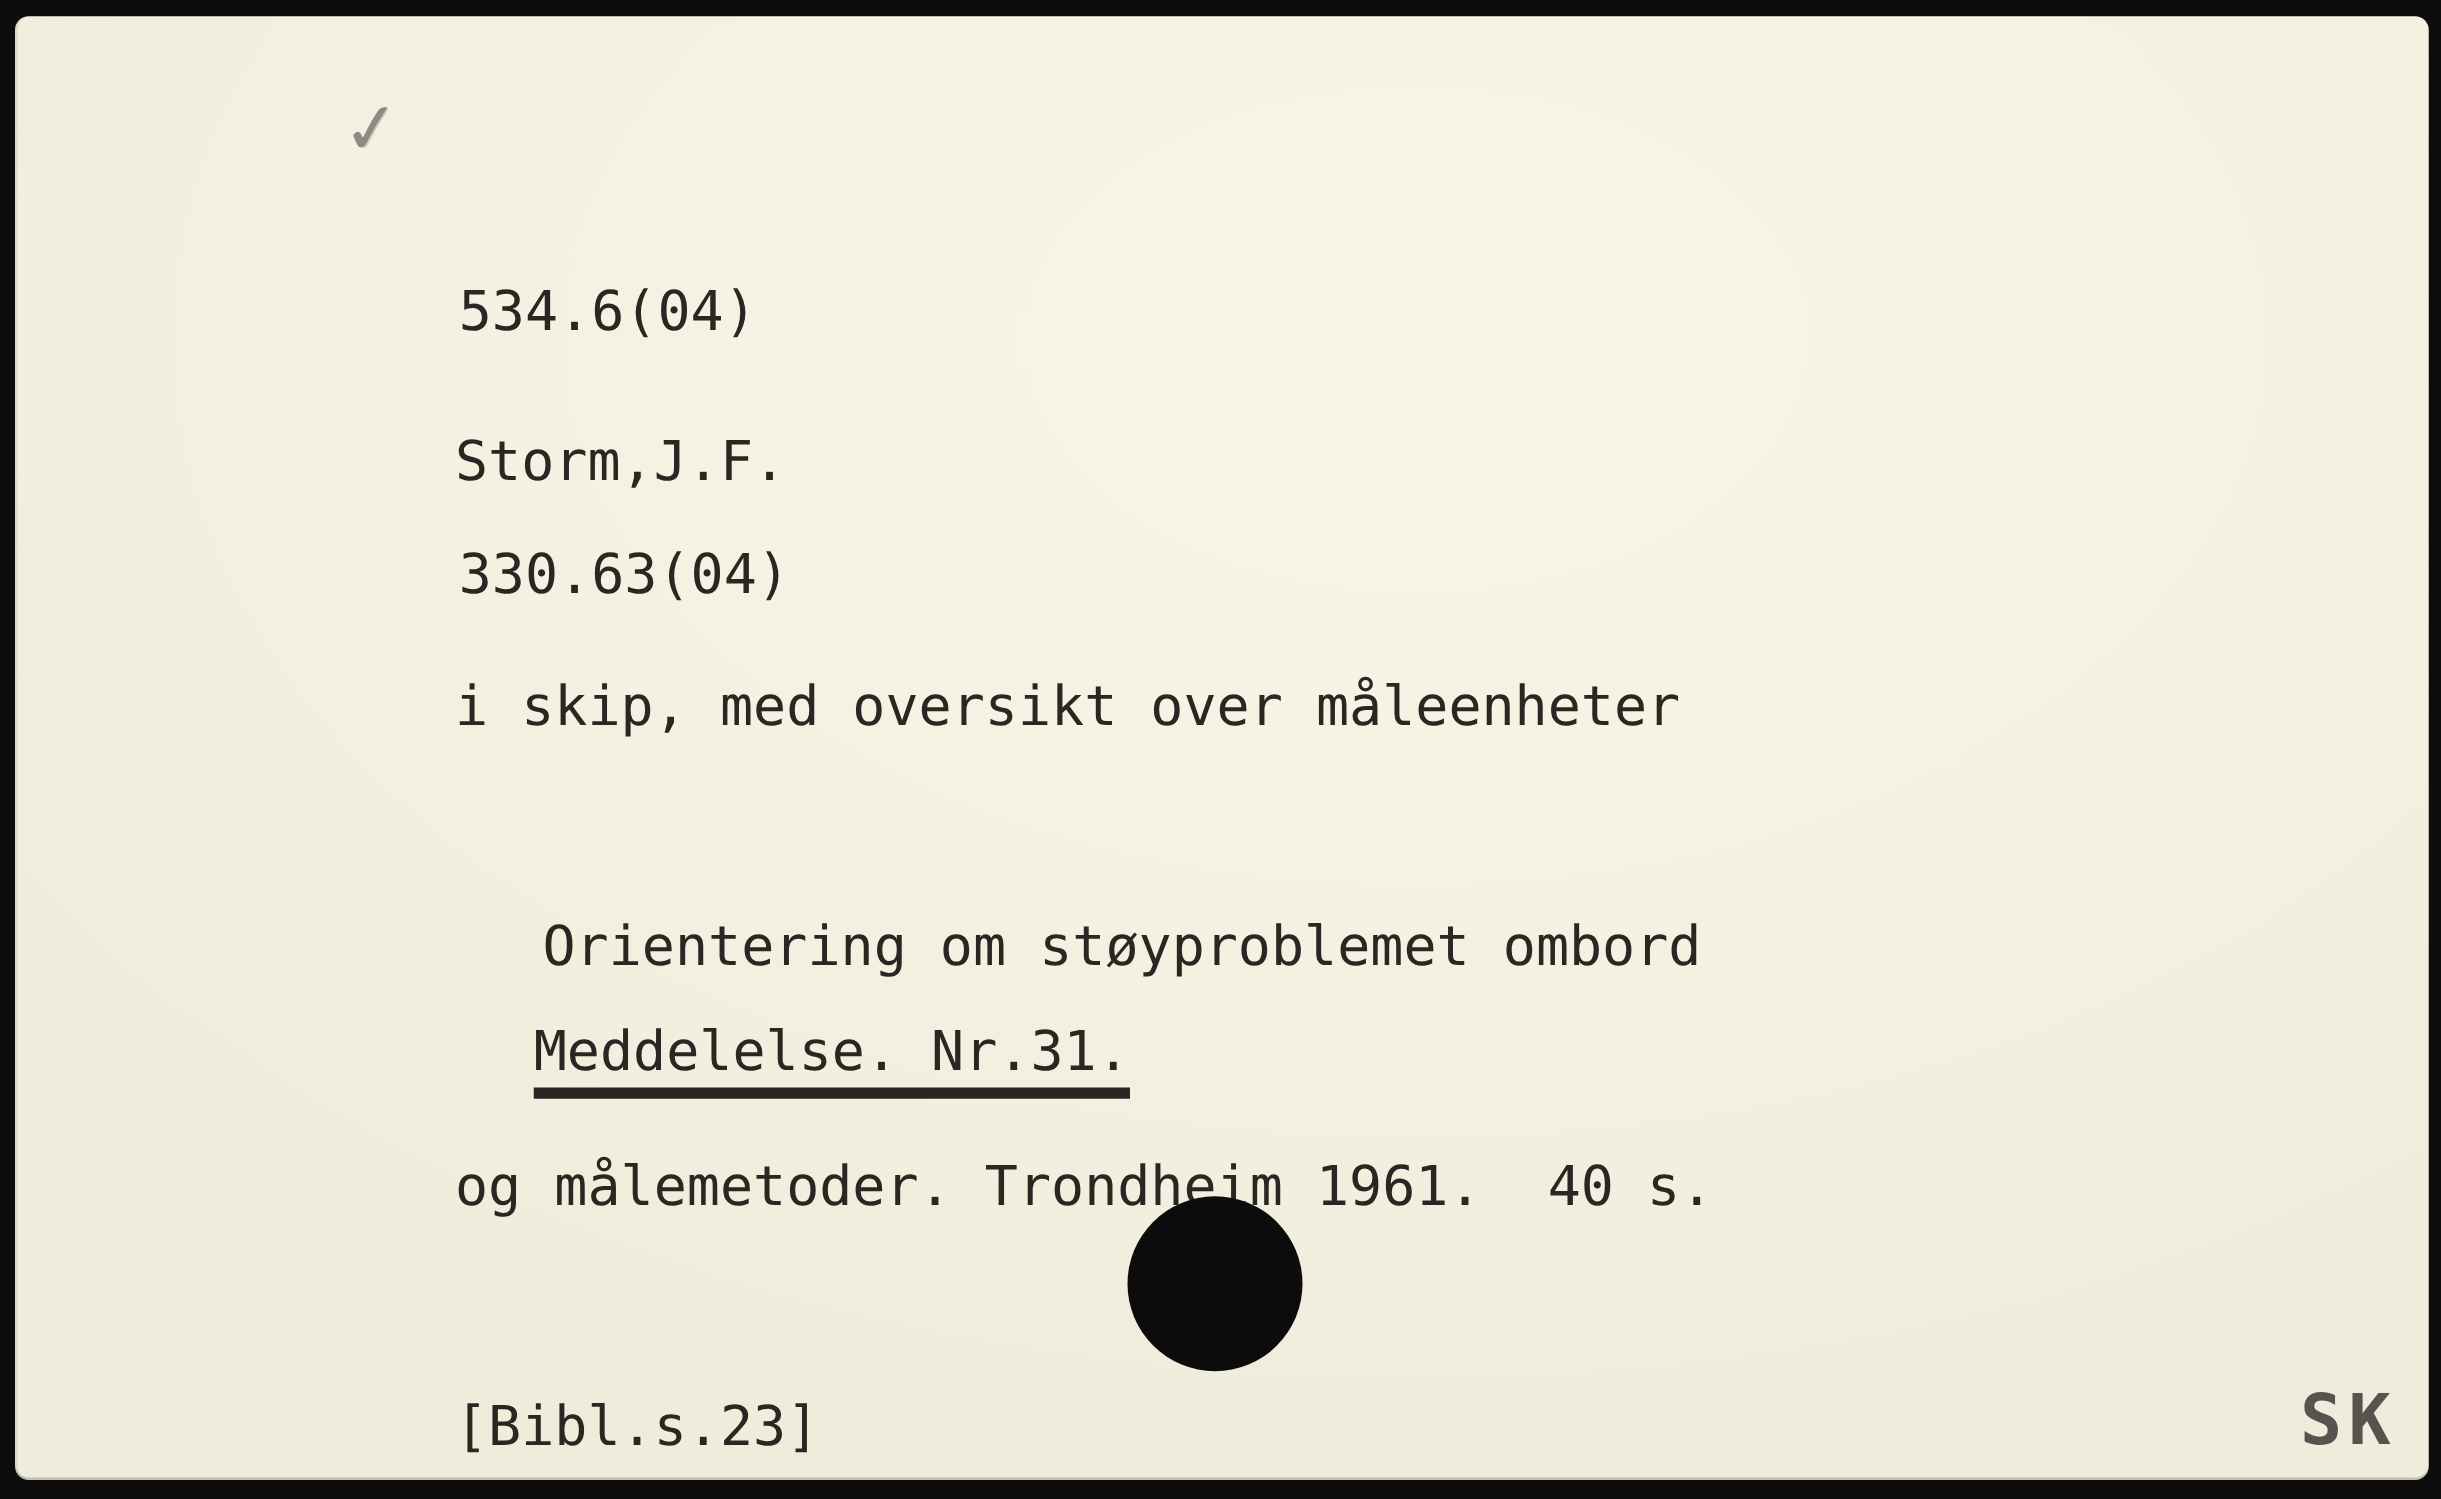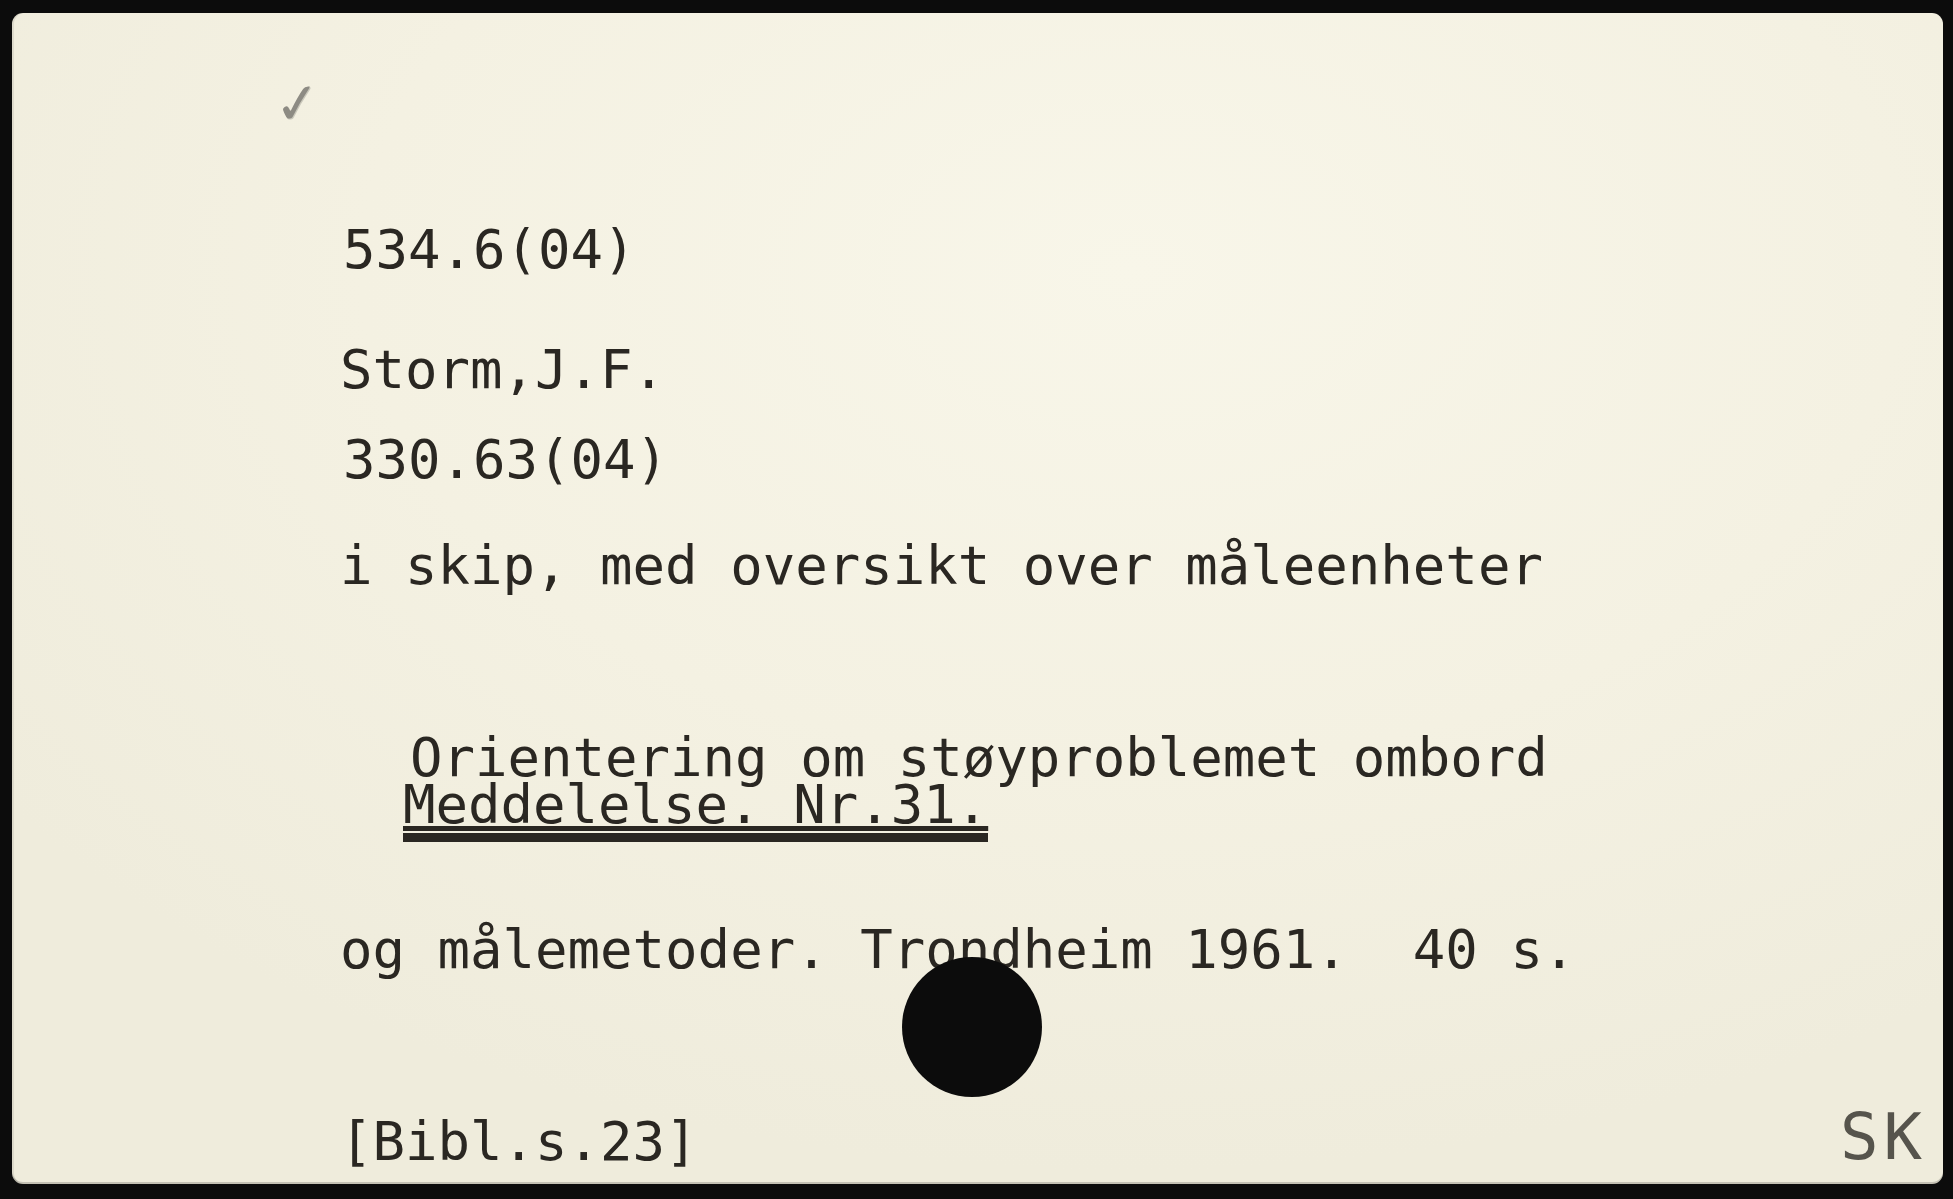--- a/index.html
+++ b/index.html
@@ -25,22 +25,23 @@
     top: 13px;
     width: 1931px;
     height: 1171px;
     background: radial-gradient(ellipse 1400px 900px at 58% 22%, #f8f6e9 0%, #f4f1e2 55%, #efecdc 100%);
     border-radius: 11px;
     box-shadow: inset 0 -2px 0 rgba(0,0,0,0.18), inset 2px 0 0 rgba(0,0,0,0.08);
   }
   .typewriter {
     position: absolute;
     color: #2a2722;
-    font-size: 54px;
+    font-size: 44px;
     white-space: pre;
+    margin-left: 24px;
   }
   .checkmark {
     position: absolute;
     left: 262px;
     top: 58px;
     font-family: "DejaVu Sans", sans-serif;
     font-size: 56px;
     font-weight: bold;
     color: #8d8b83;
     transform: rotate(-6deg);
@@ -62,36 +63,36 @@
     line-height: 64px;
   }
   .title-block .line.indented {
     padding-left: 70px;
   }
   .series-line {
     line-height: 57px;
     border-bottom: 9px solid #2a2722;
   }
   .series-1 { left: 391px; top: 693px; }
-  .series-2 { left: 391px; top: 763px; text-decoration: underline; }
+  .series-2 { left: 391px; top: 800px; }
   .punch-hole {
     position: absolute;
     left: 890px;
     top: 944px;
     width: 140px;
     height: 140px;
     background: #0c0c0c;
     border-radius: 50%;
   }
   .stamp {
     position: absolute;
     left: 1828px;
     top: 1092px;
-    font-size: 64px;
-    font-weight: normal;
+    font-size: 56px;
+    font-weight: bold;
     letter-spacing: 5px;
     line-height: 64px;
     color: rgba(52,50,44,0.82);
     white-space: pre;
   }
 </style>
 </head>
 <body>
 
 <div class="scan-bg">

